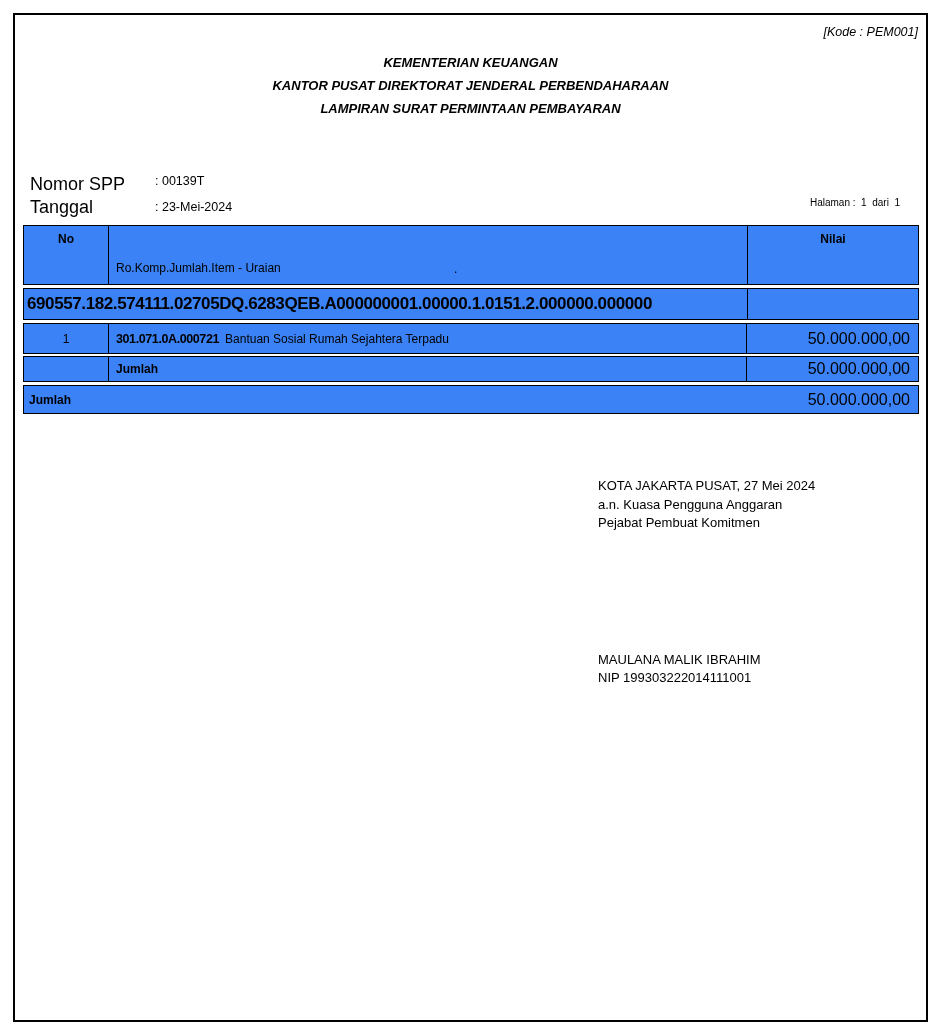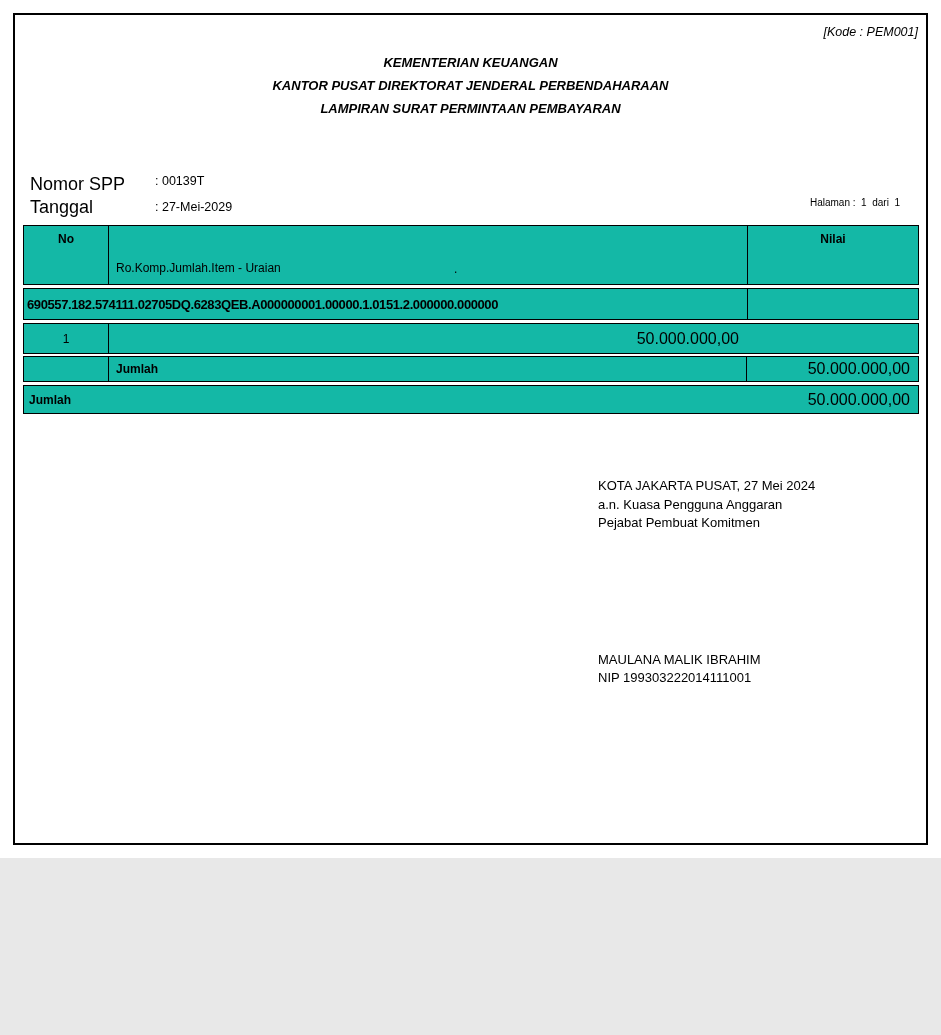--- a/index.html
+++ b/index.html
@@ -1,19 +1,19 @@
 <!DOCTYPE html>
 <html><head>
 <meta charset="utf-8">
 <style>
   html, body { margin: 0; padding: 0; background: #e8e8e8; }
   .page {
     position: relative;
     width: 941px;
-    height: 858px;
+    height: 1035px;
     background: #ffffff;
     font-family: "Liberation Sans", sans-serif;
     color: #000;
     overflow: hidden;
   }
   .frame {
     position: absolute;
     left: 13px; top: 13px; right: 13px; bottom: 13px;
     border: 2px solid #000;
   }
@@ -38,31 +38,31 @@
     top: 197px; right: 41px;
     font-size: 10px;
     white-space: pre;
   }
   
   .tbl { position: absolute; left: 23px; top: 225px; width: 896px; font-size: 12px; }
   .sec {
     display: grid;
     box-sizing: border-box;
     border: 1.5px solid #000;
-    background: #14b8a6;
+    background: #3b82f6;
   }
   .sec-header { grid-template-columns: 85px 1fr 171px; grid-template-rows: 26px 1fr; height: 60px; }
   .hc-no   { grid-column: 1; grid-row: 1 / 3; display: flex; justify-content: center; padding-top: 6px; font-weight: bold; border-right: 1.5px solid #000; }
   .hc-coa  { grid-column: 2; grid-row: 1; display: flex; justify-content: center; align-items: center; font-weight: bold; border-bottom: 1.5px solid #000; }
   .hc-nilai{ grid-column: 3; grid-row: 1 / 3; display: flex; justify-content: center; padding-top: 6px; font-weight: bold; border-left: 1.5px solid #000; }
   .hc-sub  { grid-column: 2; grid-row: 2; display: flex; align-items: center; padding-left: 7px; position: relative; }
   .hc-sub .stray-dot { position: absolute; left: 345px; top: 10px; }
 
   .sec-code { grid-template-columns: 1fr 171px; height: 32px; margin-top: 3px; }
-  .code-cell { display: flex; align-items: center; padding-left: 3px; font-weight: bold; font-size: 13px; letter-spacing: -0.4px; }
+  .code-cell { display: flex; align-items: center; padding-left: 3px; font-weight: bold; font-size: 17px; letter-spacing: -0.4px; }
   .cell-right-empty { border-left: 1.5px solid #000; }
 
   .sec-row { grid-template-columns: 85px 1fr 171px; height: 31px; margin-top: 3px; }
   .rc-no   { display: flex; align-items: center; justify-content: center; border-right: 1.5px solid #000; }
   .rc-item { display: flex; align-items: center; padding-left: 7px; border-right: 1.5px solid #000; }
   .rc-item .icode { font-weight: bold; letter-spacing: -0.4px; font-size: 12.5px; }
   .rc-item .idesc { margin-left: 6px; }
   .val-cell { display: flex; align-items: center; justify-content: flex-end; padding-right: 8px; font-size: 16px; }
 
   .sec-subtotal { grid-template-columns: 85px 1fr 171px; height: 26px; margin-top: 2px; }
@@ -96,41 +96,45 @@
 
   <div class="title-block">
     <div class="tline">KEMENTERIAN KEUANGAN</div>
     <div class="tline">KANTOR PUSAT DIREKTORAT JENDERAL PERBENDAHARAAN</div>
     <div class="tline">LAMPIRAN SURAT PERMINTAAN PEMBAYARAN</div>
   </div>
 
   <div class="meta-label" style="top:174px;">Nomor SPP</div>
   <div class="meta-value" style="top:174px;">: 00139T</div>
   <div class="meta-label" style="top:197px;">Tanggal</div>
-  <div class="meta-value" style="top:200px;">: 27-Mei-2029</div>
+  <div class="meta-value" style="top:200px;">: 23-Mei-2024</div>
   <div class="halaman">Halaman :  1  dari  1</div>
 
   <div class="tbl">
 
     <div class="sec sec-header">
       <div class="hc-no">No</div>
       <div class="hc-nilai">Nilai</div>
       <div class="hc-sub">
         <span>Ro.Komp.Jumlah.Item - Uraian</span>
         <span class="stray-dot">.</span>
       </div>
     </div>
 
     <div class="sec sec-code">
       <div class="code-cell">690557.182.574111.02705DQ.6283QEB.A000000001.00000.1.0151.2.000000.000000</div>
       <div class="cell-right-empty"></div>
     </div>
 
     <div class="sec sec-row">
       <div class="rc-no">1</div>
+      <div class="rc-item">
+        <span class="icode">301.071.0A.000721</span>
+        <span class="idesc">Bantuan Sosial Rumah Sejahtera Terpadu</span>
+      </div>
       <div class="val-cell">50.000.000,00</div>
     </div>
 
     <div class="sec sec-subtotal">
       <div class="sc-empty"></div>
       <div class="sc-label">Jumlah</div>
       <div class="val-cell">50.000.000,00</div>
     </div>
 
     <div class="sec sec-total">

